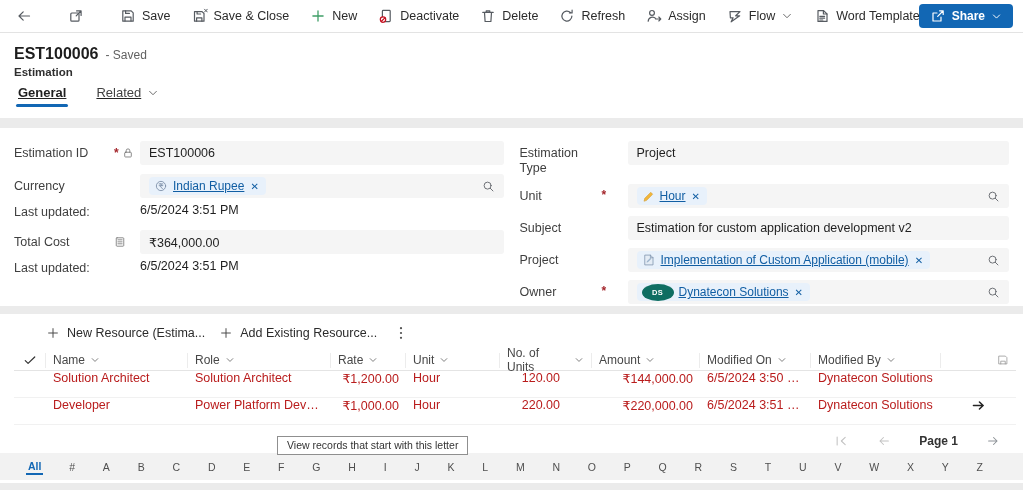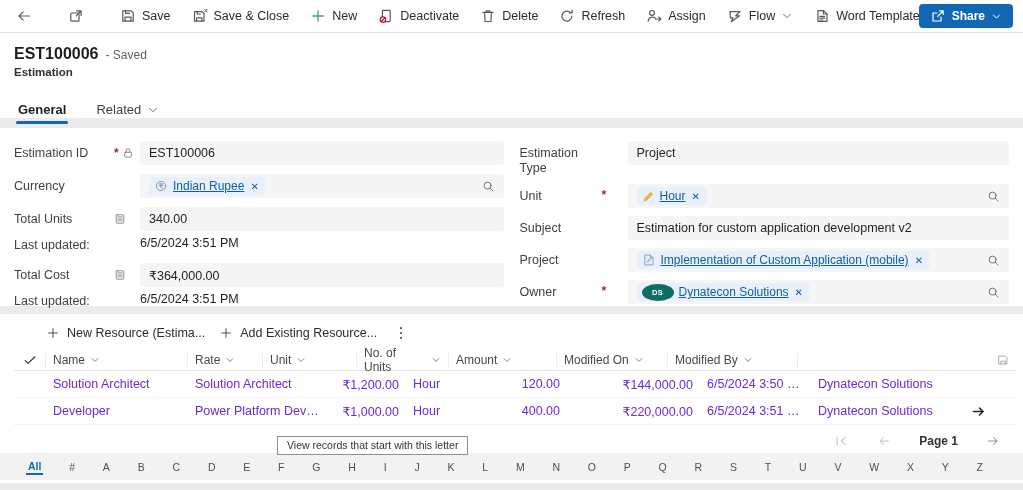--- a/index.html
+++ b/index.html
@@ -13,21 +13,21 @@
   .cmd-btn { display:flex; align-items:center; gap:6px; border:none; background:transparent; padding:4px 8px; font-family:inherit; font-size:12.5px; color:#2b2b2b; cursor:pointer; border-radius:3px; white-space:nowrap; }
   .cmd-sep { width:1px; height:18px; background:#d8d8d8; margin:0 5px; }
   .share-btn { display:flex; align-items:center; gap:6px; background:#1267b4; color:#fff; border:none; border-radius:4px; height:24px; padding:0 11px; font-family:inherit; font-size:12px; font-weight:bold; cursor:pointer; }
 
   
   .header-card { background:#fff; height:85px; padding:9px 14px 0; }
   .title-row { display:flex; align-items:baseline; gap:7px; margin-top:3px; }
   .rec-title { font-size:16px; font-weight:bold; color:#1d1d1d; }
   .rec-status { font-size:12px; color:#616161; }
   .rec-entity { font-size:11.5px; font-weight:bold; color:#2f2f2f; margin-top:3px; }
-  .tabs { display:flex; gap:26px; margin-top:24px; padding-left:2px; }
+  .tabs { display:flex; gap:26px; margin-top:7px; padding-left:2px;text-decoration:underline; }
   .tab { font-size:13px; color:#424242; display:flex; gap:6px; align-items:center; padding:0 2px 7px; position:relative; cursor:pointer; }
   .tab.active { font-weight:bold; color:#1f1f1f; }
   .tab.active::after { content:""; position:absolute; left:0; right:0; bottom:0; height:3px; background:#1267b4; border-radius:2px; }
 
   .gap { height:10px; } .gap2 { height:8px; }
 
   
   .form-card { background:#fff; height:178px; padding:13px 14px 0; display:grid; grid-template-columns:1fr 1fr; column-gap:16px; }
   .frow { display:flex; align-items:flex-start; margin-bottom:9px; }
   .col-right .frow { margin-bottom:8px; }
@@ -49,21 +49,21 @@
   .grid-card { background:#fff; height:169px; }
   .grid-top { display:flex; align-items:center; padding:9px 14px 7px 46px; }
   .grid-title { font-size:12.5px; font-weight:bold; color:#242424; flex:1; }
   .grid-actions { display:flex; align-items:center; gap:14px; }
   .gaction { display:flex; align-items:center; gap:7px; border:none; background:none; font-family:inherit; font-size:12.5px; color:#2b2b2b; cursor:pointer; white-space:nowrap; }
   .gmore { border:none; background:none; cursor:pointer; padding:2px; }
   .grid-header { display:flex; align-items:center; height:21px; border-bottom:1px solid #e4e4e4; margin:0 7px 0 14px; }
   .gh-cell { font-size:12px; color:#474747; display:flex; align-items:center; gap:5px; padding:0 7px; height:15px; border-right:1px solid #ececec; cursor:pointer; }
   .gh-cell.last { border-right:none; flex:1; justify-content:flex-end; }
   .ghc-check { justify-content:center; padding:0; }
-  .grow { display:flex; align-items:center; height:27px; border-bottom:1px solid #f1f1f1; margin:0 7px 0 14px; font-size:12.5px; color:#6d28d9; cursor:pointer; }
+  .grow { display:flex; height:27px; border-bottom:1px solid #f1f1f1; margin:0 7px 0 14px; font-size:12.5px; color:#b91c1c; cursor:pointer; }
   .gcell { padding:0 7px; white-space:nowrap; overflow:hidden; text-overflow:ellipsis; }
   .gcell.r { text-align:right; }
   .gcell.units { padding-right:32px; }
   .gcell.actions { flex:1; display:flex; justify-content:center; }
   .grid-spacer { height:3px; }
   .pager { display:flex; justify-content:flex-end; align-items:center; gap:27px; height:25px; padding-right:22px; }
   .pgbtn { background:none; border:none; cursor:pointer; padding:1px; }
   .pager-label { font-size:12px; font-weight:bold; color:#333; }
   .alpha-bar { background:#f2f2f2; height:27px; display:flex; align-items:center; justify-content:space-between; padding:0 38px 0 26px; }
   .alpha { font-size:10.5px; color:#4f4f4f; cursor:pointer; background:none; border:none; font-family:inherit; padding:1px 2px; }
@@ -219,34 +219,20 @@
                   <circle cx="8" cy="8" r="5.3"></circle>
                   <path d="M5.9 5.6h4.2M5.9 7.6h4.2M7.1 5.6c2.4 0 2.4 2.7 0 2.7L9.9 11.4"></path>
                 </svg>
                 <a>Indian Rupee</a>
                 <span class="x">✕</span>
               </span>
               <svg class="ic " width="13" height="13" viewBox="0 0 16 16" fill="none" stroke="#5f6368" stroke-width="1.1" stroke-linecap="round" stroke-linejoin="round">
                 <circle cx="6.9" cy="6.9" r="4.3"></circle>
                 <path d="M10.2 10.2 13.5 13.5"></path>
               </svg>
-            </div>
-          </div>
-        </div>
-        <div class="frow">
-          <div class="flabel">Total Units</div>
-          <div class="fmark">
-            <svg class="ic " width="12" height="12" viewBox="0 0 16 16" fill="none" stroke="#757575" stroke-width="1.1" stroke-linecap="round" stroke-linejoin="round">
-              <rect x="3" y="2.4" width="10" height="11.2" rx="1"></rect>
-              <path d="M5.2 5.1h5.6M5.2 7.8h5.6M5.2 10.4h5.6"></path>
-            </svg>
-          </div>
-          <div class="fctl">
-            <div class="fbox">
-              <span>340.00</span>
             </div>
           </div>
         </div>
         <div class="frow noterow">
           <div class="flabel">Last updated:</div>
           <div class="fmark"></div>
           <div class="fctl"><span class="fplain">6/5/2024 3:51 PM</span></div>
         </div>
         <div class="frow">
           <div class="flabel">Total Cost</div>
@@ -382,20 +368,26 @@
           <svg class="ic " width="14" height="14" viewBox="0 0 16 16" fill="none" stroke="#333" stroke-width="1.4" stroke-linecap="round" stroke-linejoin="round">
             <path d="M2.6 8.7l3.2 3.1L13.4 4.5"></path>
           </svg>
         </div>
         <div class="gh-cell" style="width:142px">
           <span>Name</span>
           <svg class="ic " width="10" height="10" viewBox="0 0 16 16" fill="none" stroke="#6e6e6e" stroke-width="1.4" stroke-linecap="round" stroke-linejoin="round">
             <path d="M3.5 5.8 8 10.3l4.5-4.5"></path>
           </svg>
         </div>
+        <div class="gh-cell" style="width:143px">
+          <span>Role</span>
+          <svg class="ic " width="10" height="10" viewBox="0 0 16 16" fill="none" stroke="#6e6e6e" stroke-width="1.4" stroke-linecap="round" stroke-linejoin="round">
+            <path d="M3.5 5.8 8 10.3l4.5-4.5"></path>
+          </svg>
+        </div>
         <div class="gh-cell" style="width:75px">
           <span>Rate</span>
           <svg class="ic " width="10" height="10" viewBox="0 0 16 16" fill="none" stroke="#6e6e6e" stroke-width="1.4" stroke-linecap="round" stroke-linejoin="round">
             <path d="M3.5 5.8 8 10.3l4.5-4.5"></path>
           </svg>
         </div>
         <div class="gh-cell" style="width:94px">
           <span>Unit</span>
           <svg class="ic " width="10" height="10" viewBox="0 0 16 16" fill="none" stroke="#6e6e6e" stroke-width="1.4" stroke-linecap="round" stroke-linejoin="round">
             <path d="M3.5 5.8 8 10.3l4.5-4.5"></path>
@@ -444,21 +436,21 @@
           <div class="gcell " style="width:111px">6/5/2024 3:50 PM</div>
           <div class="gcell " style="width:130px">Dynatecon Solutions</div>
           <div class="gcell actions"></div>
         </div>
         <div class="grow">
           <div class="gcell" style="width:32px"></div>
           <div class="gcell " style="width:142px">Developer</div>
           <div class="gcell " style="width:143px">Power Platform Developer</div>
           <div class="gcell r " style="width:75px">₹1,000.00</div>
           <div class="gcell " style="width:94px">Hour</div>
-          <div class="gcell r units" style="width:92px">400.00</div>
+          <div class="gcell r units" style="width:92px">220.00</div>
           <div class="gcell r " style="width:108px">₹220,000.00</div>
           <div class="gcell " style="width:111px">6/5/2024 3:51 PM</div>
           <div class="gcell " style="width:130px">Dynatecon Solutions</div>
           <div class="gcell actions">
             <svg class="ic " width="15" height="15" viewBox="0 0 16 16" fill="none" stroke="#242424" stroke-width="1.6" stroke-linecap="round" stroke-linejoin="round">
               <path d="M2.6 8h10.4M9 4.2 12.9 8 9 11.8"></path>
             </svg>
           </div>
         </div>
       </div>

